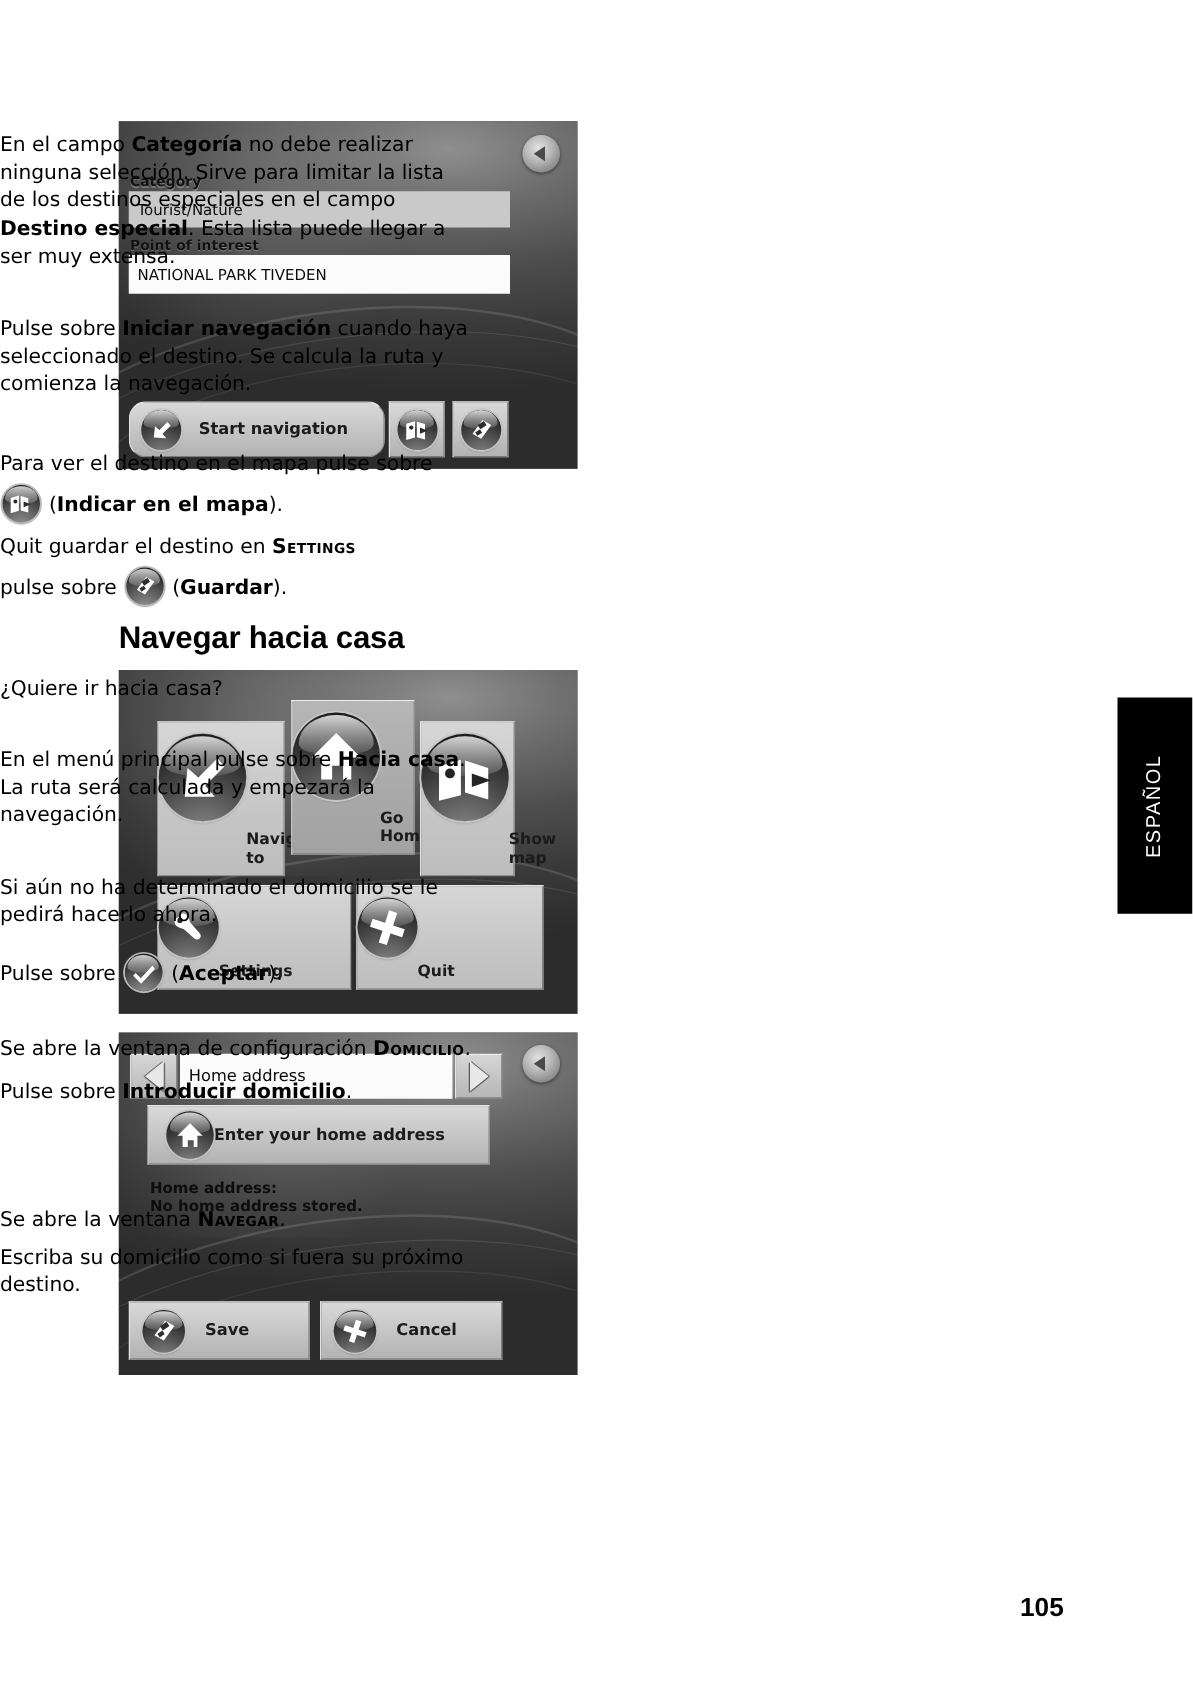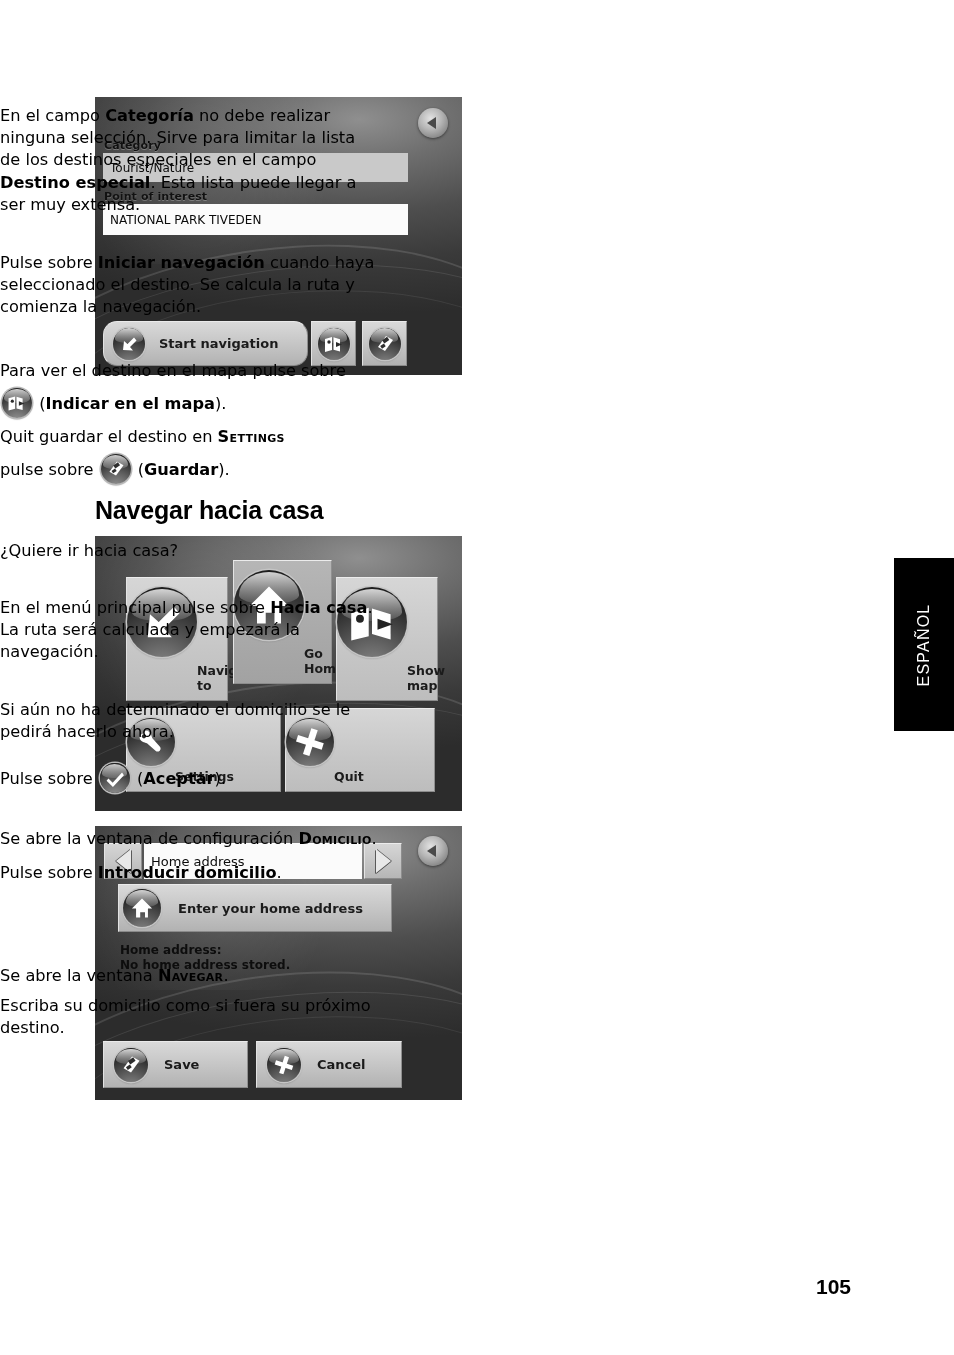--- a/index.html
+++ b/index.html
@@ -392,21 +392,21 @@
 
     <div class="tile dim" style="left:138px; top:24px; width:99px; height:124px;">
       <div class="round-ic" style="width:70px;height:70px;">
         <svg viewBox="0 0 32 32" aria-hidden="true">
           <path d="M16 7.5 L25 16.5 L21.5 16.5 L21.5 24.5 L18.5 24.5 L18.5 19.5 L14.5 19.5 L14.5 24.5 L10.5 24.5 L10.5 16.5 L7 16.5 Z" fill="#ffffff"></path>
         </svg>
       </div>
       <div class="lbl">Go Home</div>
     </div>
 
-    <div class="tile" style="left:241px; top:41px; width:102px; height:124px;">
+    <div class="tile" style="left:241px; top:41px; width:76px; height:124px;">
       <div class="round-ic" style="width:70px;height:70px;">
         <svg viewBox="0 0 32 32" aria-hidden="true">
           <path d="M6.5 12 L14.5 9.5 L14.5 22.5 L6.5 24.5 Z" fill="#ffffff"></path>
           <path d="M16 9.8 L24.5 12.5 L24.5 24 L16 21.5 Z" fill="#ffffff"></path>
           <circle cx="10.5" cy="14.5" r="1.8" fill="#242424"></circle>
           <path d="M18.5 14.5 L25.5 17 L18.5 19.5 Z" fill="#242424"></path>
         </svg>
       </div>
       <div class="lbl">Show map</div>
     </div>
@@ -466,21 +466,21 @@
     <div class="nav-sq" style="left:9px; top:17px; width:38px; height:36px;">
       <div class="tri left"></div>
     </div>
 
     <div class="dev-field white" style="left:49px; top:17px; width:218px; height:36px; font-size:13px;">Home address</div>
 
     <div class="nav-sq" style="left:269px; top:17px; width:38px; height:36px;">
       <div class="tri right"></div>
     </div>
 
-    <div class="dev-btn" style="left:23px; top:58px; width:274px; height:48px; padding-left:4px; gap:17px;">
+    <div class="dev-btn" style="left:23px; top:58px; width:274px; height:48px; padding-left:14px; gap:0;">
       <div class="round-ic" style="width:38px;height:38px;">
         <svg viewBox="0 0 32 32" aria-hidden="true">
           <path d="M16 8 L24.5 16.5 L21 16.5 L21 24 L18.5 24 L18.5 19.5 L14.5 19.5 L14.5 24 L11 24 L11 16.5 L7.5 16.5 Z" fill="#ffffff"></path>
         </svg>
       </div>
       <div class="lbl">Enter your home address</div>
     </div>
 
     <div class="dev-textline" style="left:25px; top:117px;">Home address:
 No home address stored.</div>

